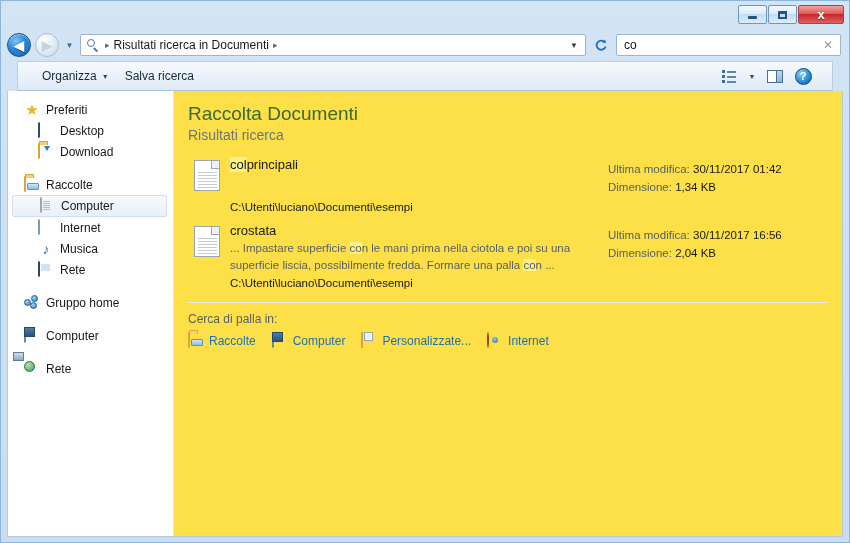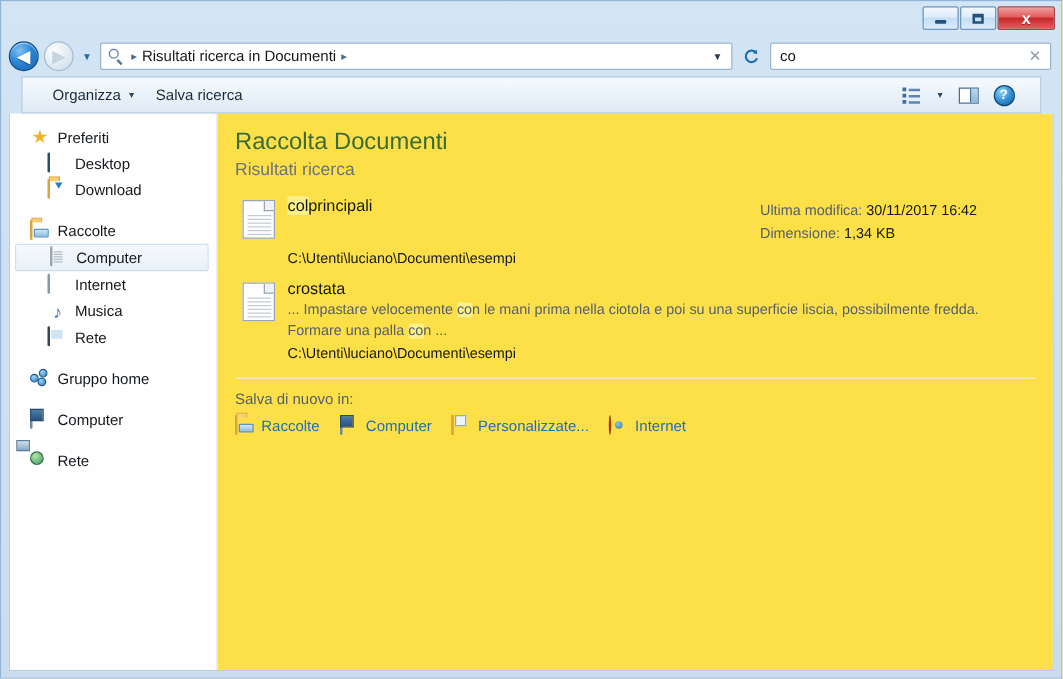--- a/index.html
+++ b/index.html
@@ -788,48 +788,58 @@
               <span class="file-lines"></span>
             </div>
           </div>
           <div class="res-main">
             <div class="res-name"><span class="hl">col</span><span>principali</span></div>
             <div class="res-path" style="margin-top:28px">C:\Utenti\luciano\Documenti\esempi</div>
           </div>
           <div class="res-meta">
             <div>
               <span>Ultima modifica:</span>
-              <b>30/11/2017 16:42</b>
+              <b>30/11/2017 01:42</b>
             </div>
             <div>
               <span>Dimensione:</span>
               <b>1,34 KB</b>
             </div>
           </div>
         </div>
 
         <div class="result-row">
           <div class="res-icon">
             <div class="file-ico">
               <span class="file-lines"></span>
             </div>
           </div>
           <div class="res-main">
             <div class="res-name">crostata</div>
-            <div class="res-snippet"><span>... Impastare velocemente </span><span class="hl">co</span><span>n le mani prima nella ciotola e poi su una superficie liscia, possibilmente fredda. Formare una palla </span><span class="hl">co</span><span>n ...</span></div>
+            <div class="res-snippet"><span>... Impastare superficie </span><span class="hl">co</span><span>n le mani prima nella ciotola e poi su una superficie liscia, possibilmente fredda. Formare una palla </span><span class="hl">co</span><span>n ...</span></div>
             <div class="res-path">C:\Utenti\luciano\Documenti\esempi</div>
           </div>
+          <div class="res-meta">
+            <div>
+              <span>Ultima modifica:</span>
+              <b>30/11/2017 16:56</b>
+            </div>
+            <div>
+              <span>Dimensione:</span>
+              <b>2,04 KB</b>
+            </div>
+          </div>
         </div>
 
       </div>
 
       <div class="sep-line"></div>
 
       <div class="again">
-        <div class="again-label">Salva di nuovo in:</div>
+        <div class="again-label">Cerca di palla in:</div>
         <div class="again-row">
 
           <div class="again-item">
             <span class="ag-ico"><span class="ic-folder lib"></span></span>
             <span>Raccolte</span>
           </div>
 
           <div class="again-item">
             <span class="ag-ico"><span class="ic-computer"></span></span>
             <span>Computer</span>

